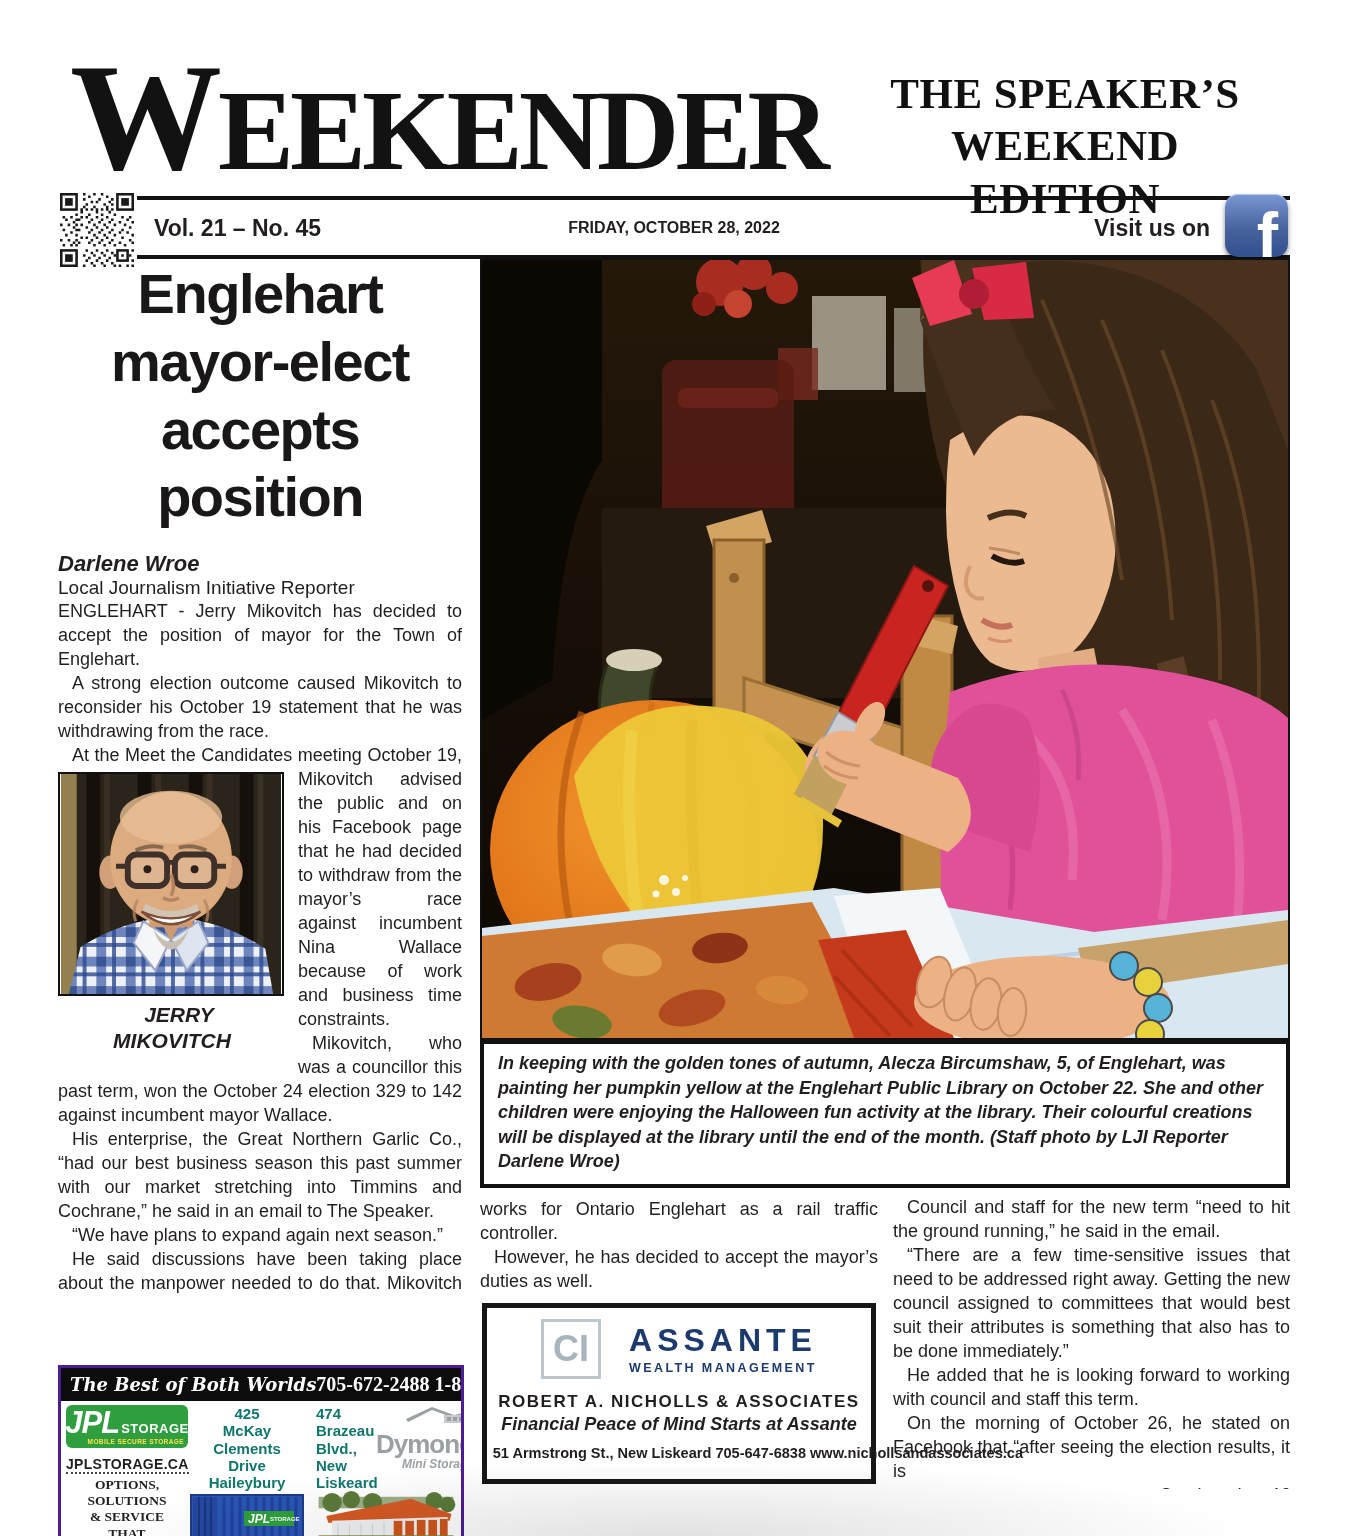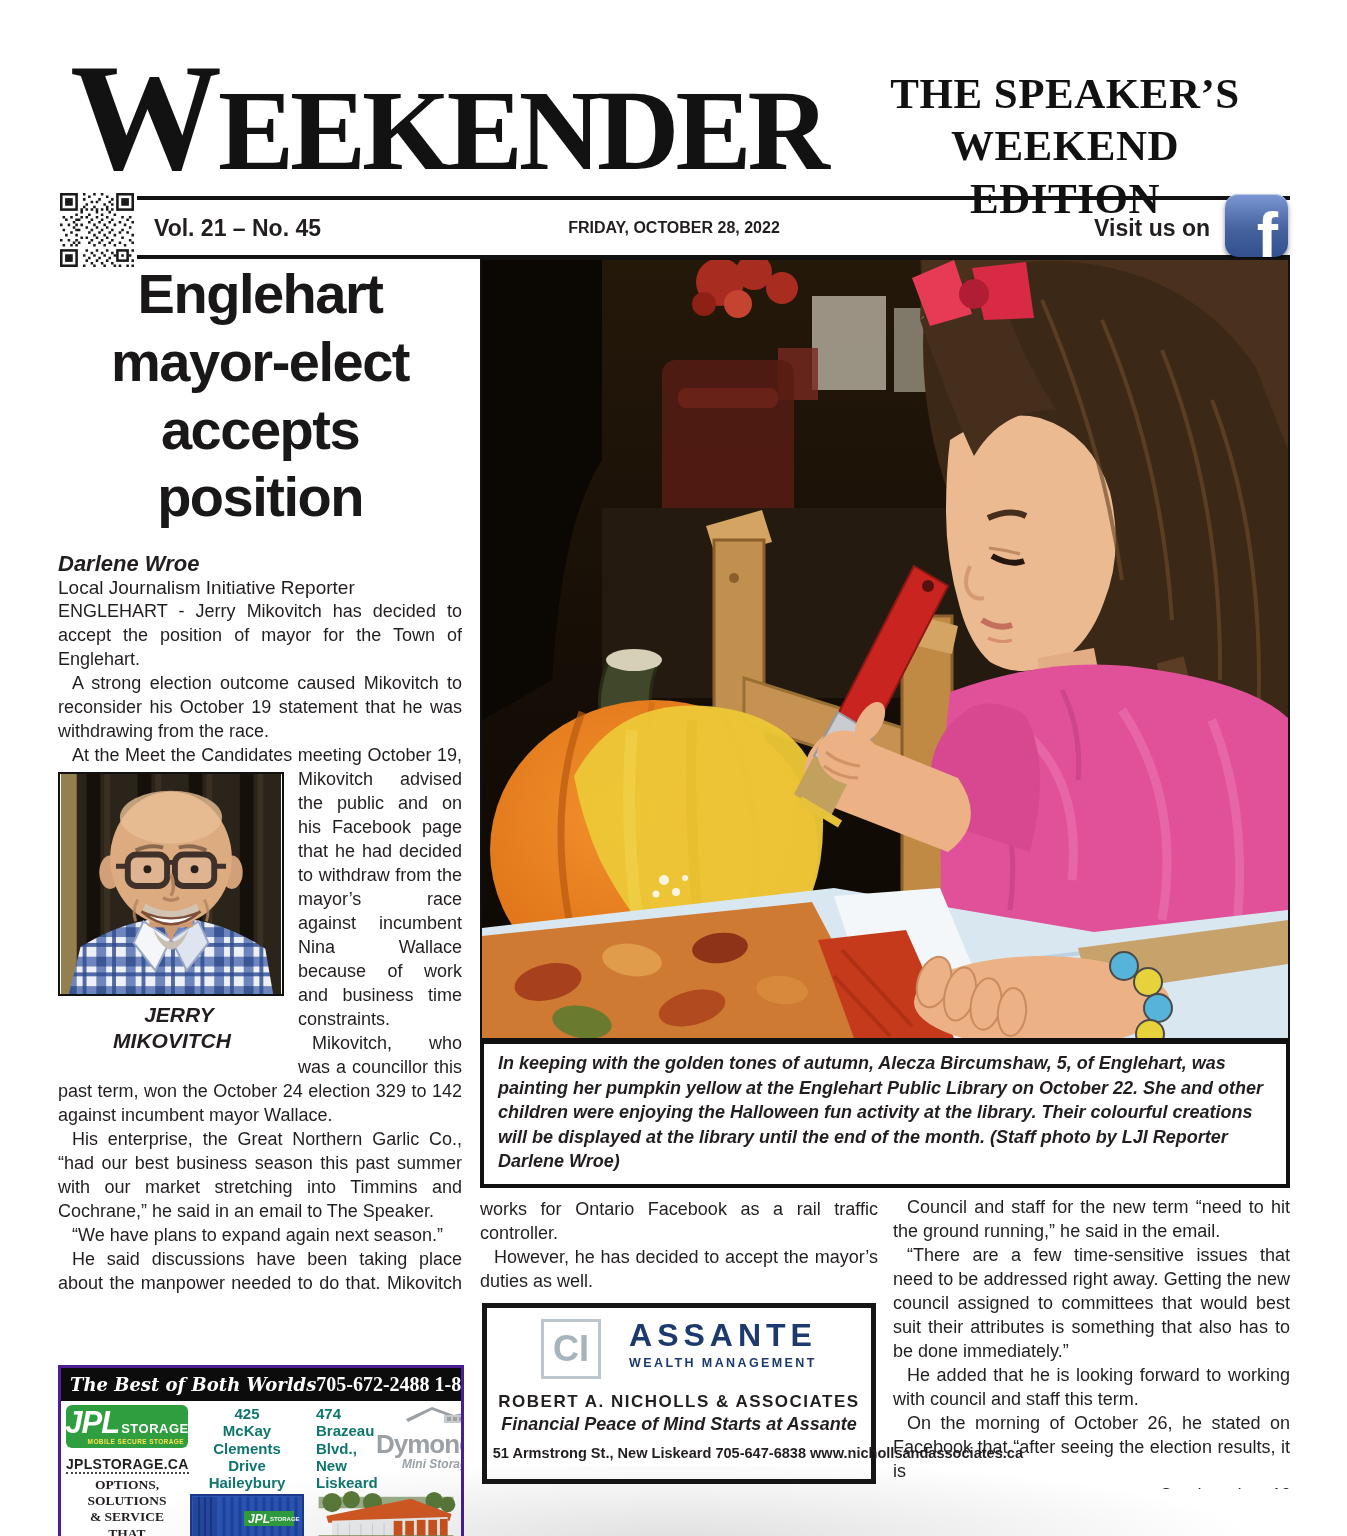--- a/index.html
+++ b/index.html
@@ -81,21 +81,21 @@
   .jpl-addr{ color:#0f766e; font-weight:bold; font-size:15px; line-height:1.15; white-space:pre-line; }
   .jpl-div{ width:4px; background:#3c55a5; margin:2px 5px; }
   .jpl-colC{ width:144px; }
   .jpl-colC-top{ display:flex; }
   .dymond{ text-align:right; color:#9aa0a4; margin-left:2px; flex:1; }
   .dymond-name{ font-size:26px; font-weight:800; letter-spacing:-1px; line-height:1; }
   .dymond-sub{ font-size:12px; font-weight:800; font-style:italic; }
   
   .assante-ad{ position:absolute; left:482px; top:1303px; width:394px; height:181px;
     border:5px solid #161616; background:#fff; text-align:center; padding-top:11px; }
-  .ci-row{ display:flex; justify-content:center; gap:28px; }
+  .ci-row{ display:flex; justify-content:center; align-items:center; gap:28px; }
   .ci-box{ width:60px; height:60px; border:3px solid #bcc6cc; display:flex; align-items:center;
     justify-content:center; font-size:36px; font-weight:bold; color:#a6b4bc; }
   .assante-text{ text-align:left; }
   .assante-name{ font-size:32px; font-weight:800; color:#1d3a6e; letter-spacing:5px; line-height:1; }
   .assante-sub{ font-size:12.5px; font-weight:bold; color:#1d3a6e; letter-spacing:2.4px; margin-top:5px; }
   .firm{ font-size:17px; font-weight:800; letter-spacing:1.5px; margin-top:13px; }
   .slogan{ font-size:18px; font-style:italic; font-weight:bold; margin-top:2px; }
   .contact{ font-size:15px; font-weight:bold; margin-top:9px; transform:scaleX(.97); transform-origin:center; white-space:nowrap; }
   
   .page-shadow{ position:absolute; left:0; right:0; bottom:0; height:70px; pointer-events:none;
@@ -356,21 +356,21 @@
         </g>
       </g>
     </svg>
   </div>
 
   <div class="caption-box">
     <div class="cap-text">In keeping with the golden tones of autumn, Alecza Bircumshaw, 5, of Englehart, was painting her pumpkin yellow at the Englehart Public Library on October 22. She and other children were enjoying the Halloween fun activity at the library. Their colourful creations will be displayed at the library until the end of the month. (Staff photo by LJI Reporter Darlene Wroe)</div>
   </div>
 
   <div class="cont-col1">
-    <p class="body-p">works for Ontario Facebook as a rail traffic controller.</p>
+    <p class="body-p">works for Ontario Englehart as a rail traffic controller.</p>
     <p class="body-p indent">However, he has decided to accept the mayor’s duties as well.</p>
   </div>
   <div class="cont-col2">
     <p class="body-p indent">Council and staff for the new term “need to hit the ground running,” he said in the email.</p>
     <p class="body-p indent">“There are a few time-sensitive issues that need to be addressed right away. Getting the new council assigned to committees that would best suit their attributes is something that also has to be done immediately.”</p>
     <p class="body-p indent">He added that he is looking forward to working with council and staff this term.</p>
     <p class="body-p indent">On the morning of October 26, he stated on Facebook that “after seeing the election results, it is</p>
     <p class="continued">Continued on 12</p>
   </div>
 

